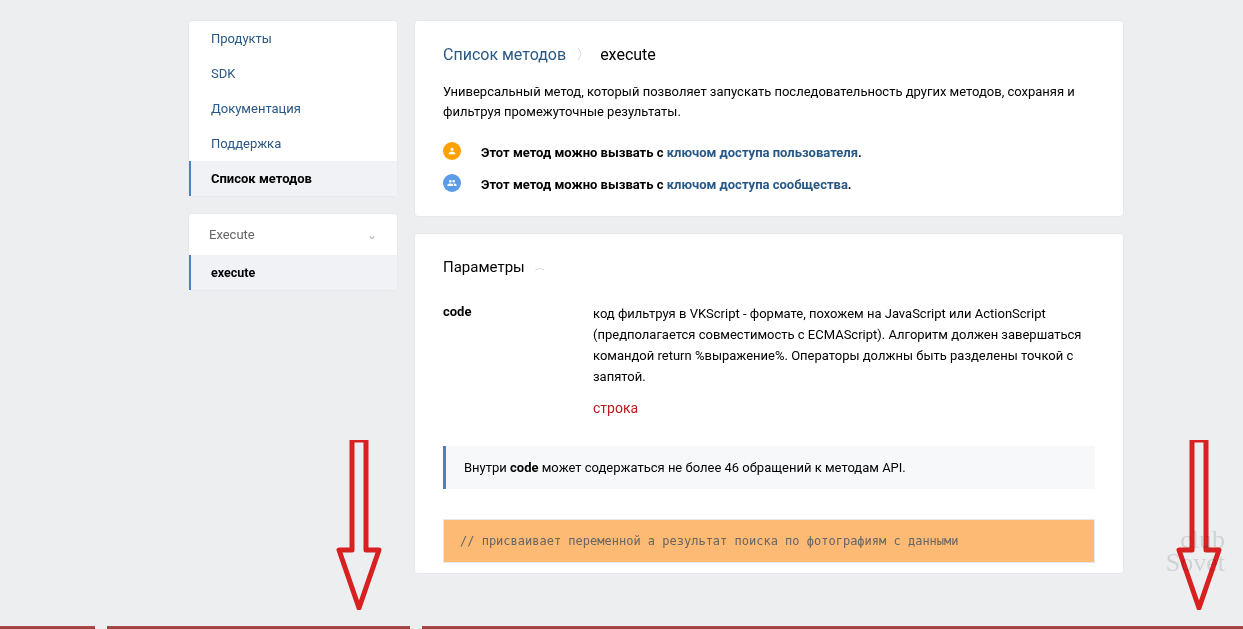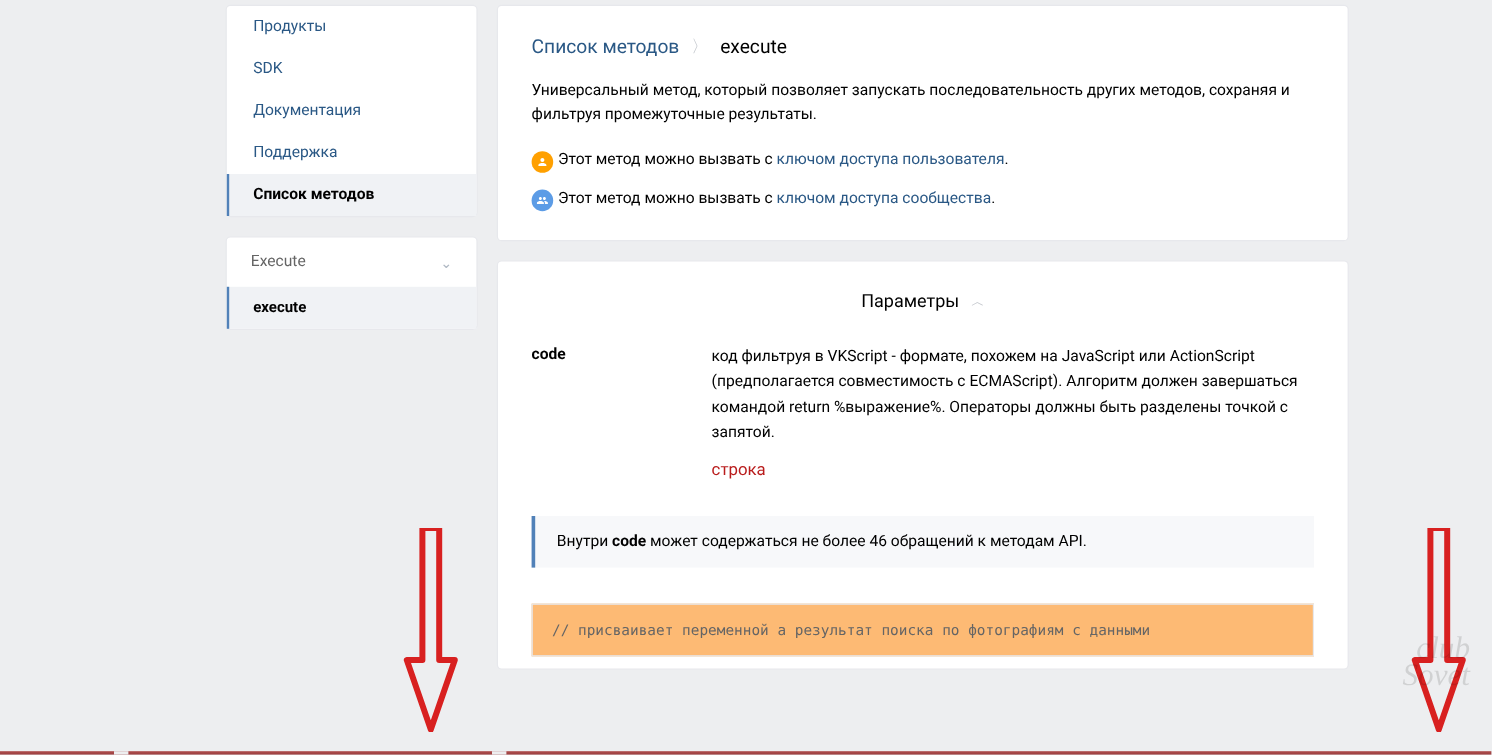--- a/index.html
+++ b/index.html
@@ -9,21 +9,21 @@
     font-size: 13px;
     color: #000;
     width: 1243px;
     height: 629px;
     overflow: hidden;
     position: relative;
   }
   .page {
     display: flex;
     gap: 16px;
-    padding: 4px 0 0 0;
+    padding: 20px 0 0 0;
     max-width: 960px;
     margin: 0 0 0 188px;
   }
   .sidebar {
     width: 210px;
     flex-shrink: 0;
   }
   .card {
     background: #fff;
     border: 1px solid #e7e8ec;
@@ -75,43 +75,43 @@
     align-items: center;
     gap: 10px;
     margin-bottom: 18px;
   }
   .bc-link { color: #2a5885; font-size: 16px; }
   .bc-sep { color: #c1c5cb; font-size: 14px; }
   .bc-current { color: #000; font-size: 16px; }
   .desc { color: #000; font-size: 13px; line-height: 1.55; margin-bottom: 20px; }
   .access-row {
     display: flex;
-    align-items: flex-start;
-    gap: 4px;
+    align-items: flex-end;
+    gap: 20px;
     margin-bottom: 14px;
     font-size: 13px;
+    font-weight: bold;
   }
   .icon-circle {
     width: 18px; height: 18px; border-radius: 50%;
     display: flex; align-items: center; justify-content: center;
     flex-shrink: 0;
   }
   .ic-user { background: #ffa000; }
   .ic-group { background: #5c9ce6; }
   .icon-circle svg { width: 10px; height: 10px; fill: #fff; }
   .access-row .link { color: #2a5885; }
   .section-title {
     font-size: 15px;
     font-weight: 400;
     color: #000;
     display: flex;
     align-items: center;
     gap: 10px;
     margin-bottom: 28px;
-    justify-content: center;
   }
   .chev-up { color: #c1c5cb; font-size: 11px; }
   .param-row { display: flex; gap: 20px; margin-bottom: 26px; }
   .param-name { width: 130px; flex-shrink: 0; font-weight: 700; font-size: 13px; }
   .param-desc { flex: 1; font-size: 13px; line-height: 1.6; color: #000; }
   .param-desc b { font-weight: 400; }
   .param-type { color: #b91c1c; font-size: 14px; margin-top: 10px; display: block; }
   .note-box {
     border-left: 3px solid #5181b8;
     background: #f7f8fa;
@@ -138,21 +138,20 @@
   }
   .arrow svg { display: block; }
   .arrow-left { left: 335px; top: 440px; }
   .arrow-right { left: 1175px; top: 440px; }
   
   .watermark {
     position: absolute;
     right: 18px;
     top: 528px;
     font-family: cursive;
-    font-style: italic;
     color: rgba(0,0,0,0.12);
     font-size: 26px;
     line-height: 0.9;
     text-align: right;
     pointer-events: none;
   }
   .bottom-line {
     position: absolute;
     left: 0; bottom: 0;
     width: 100%; height: 3px;

